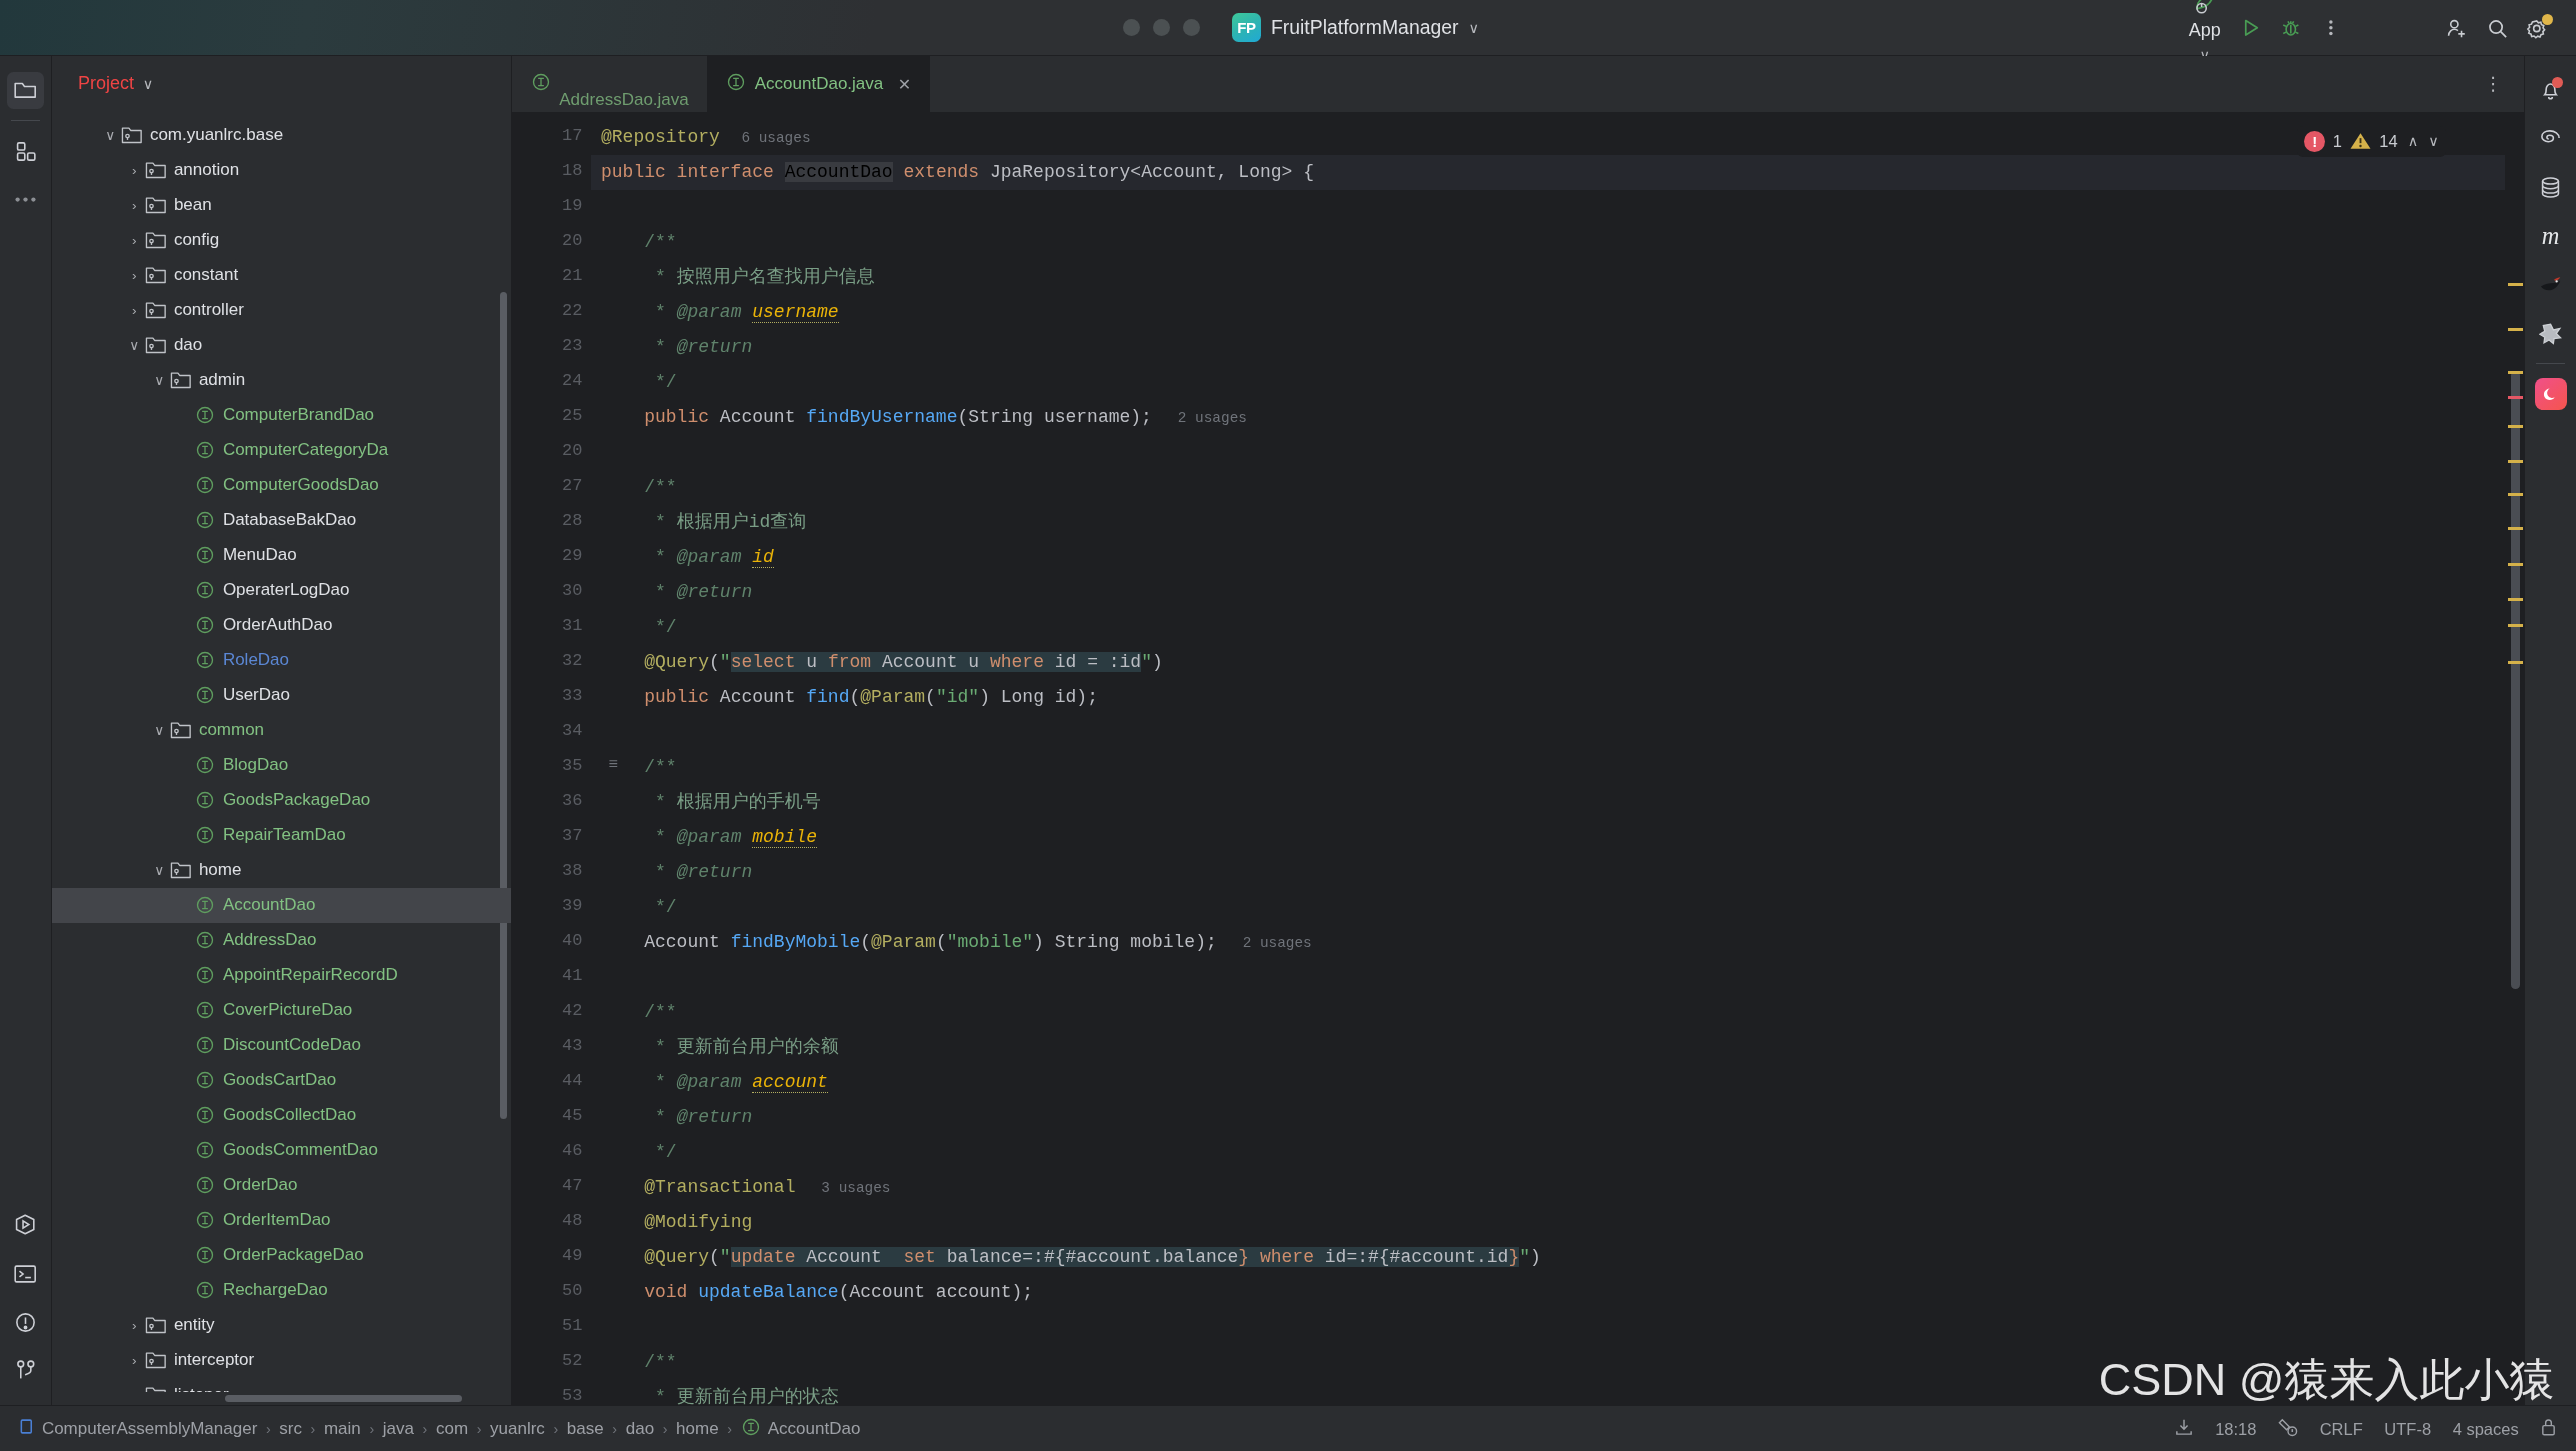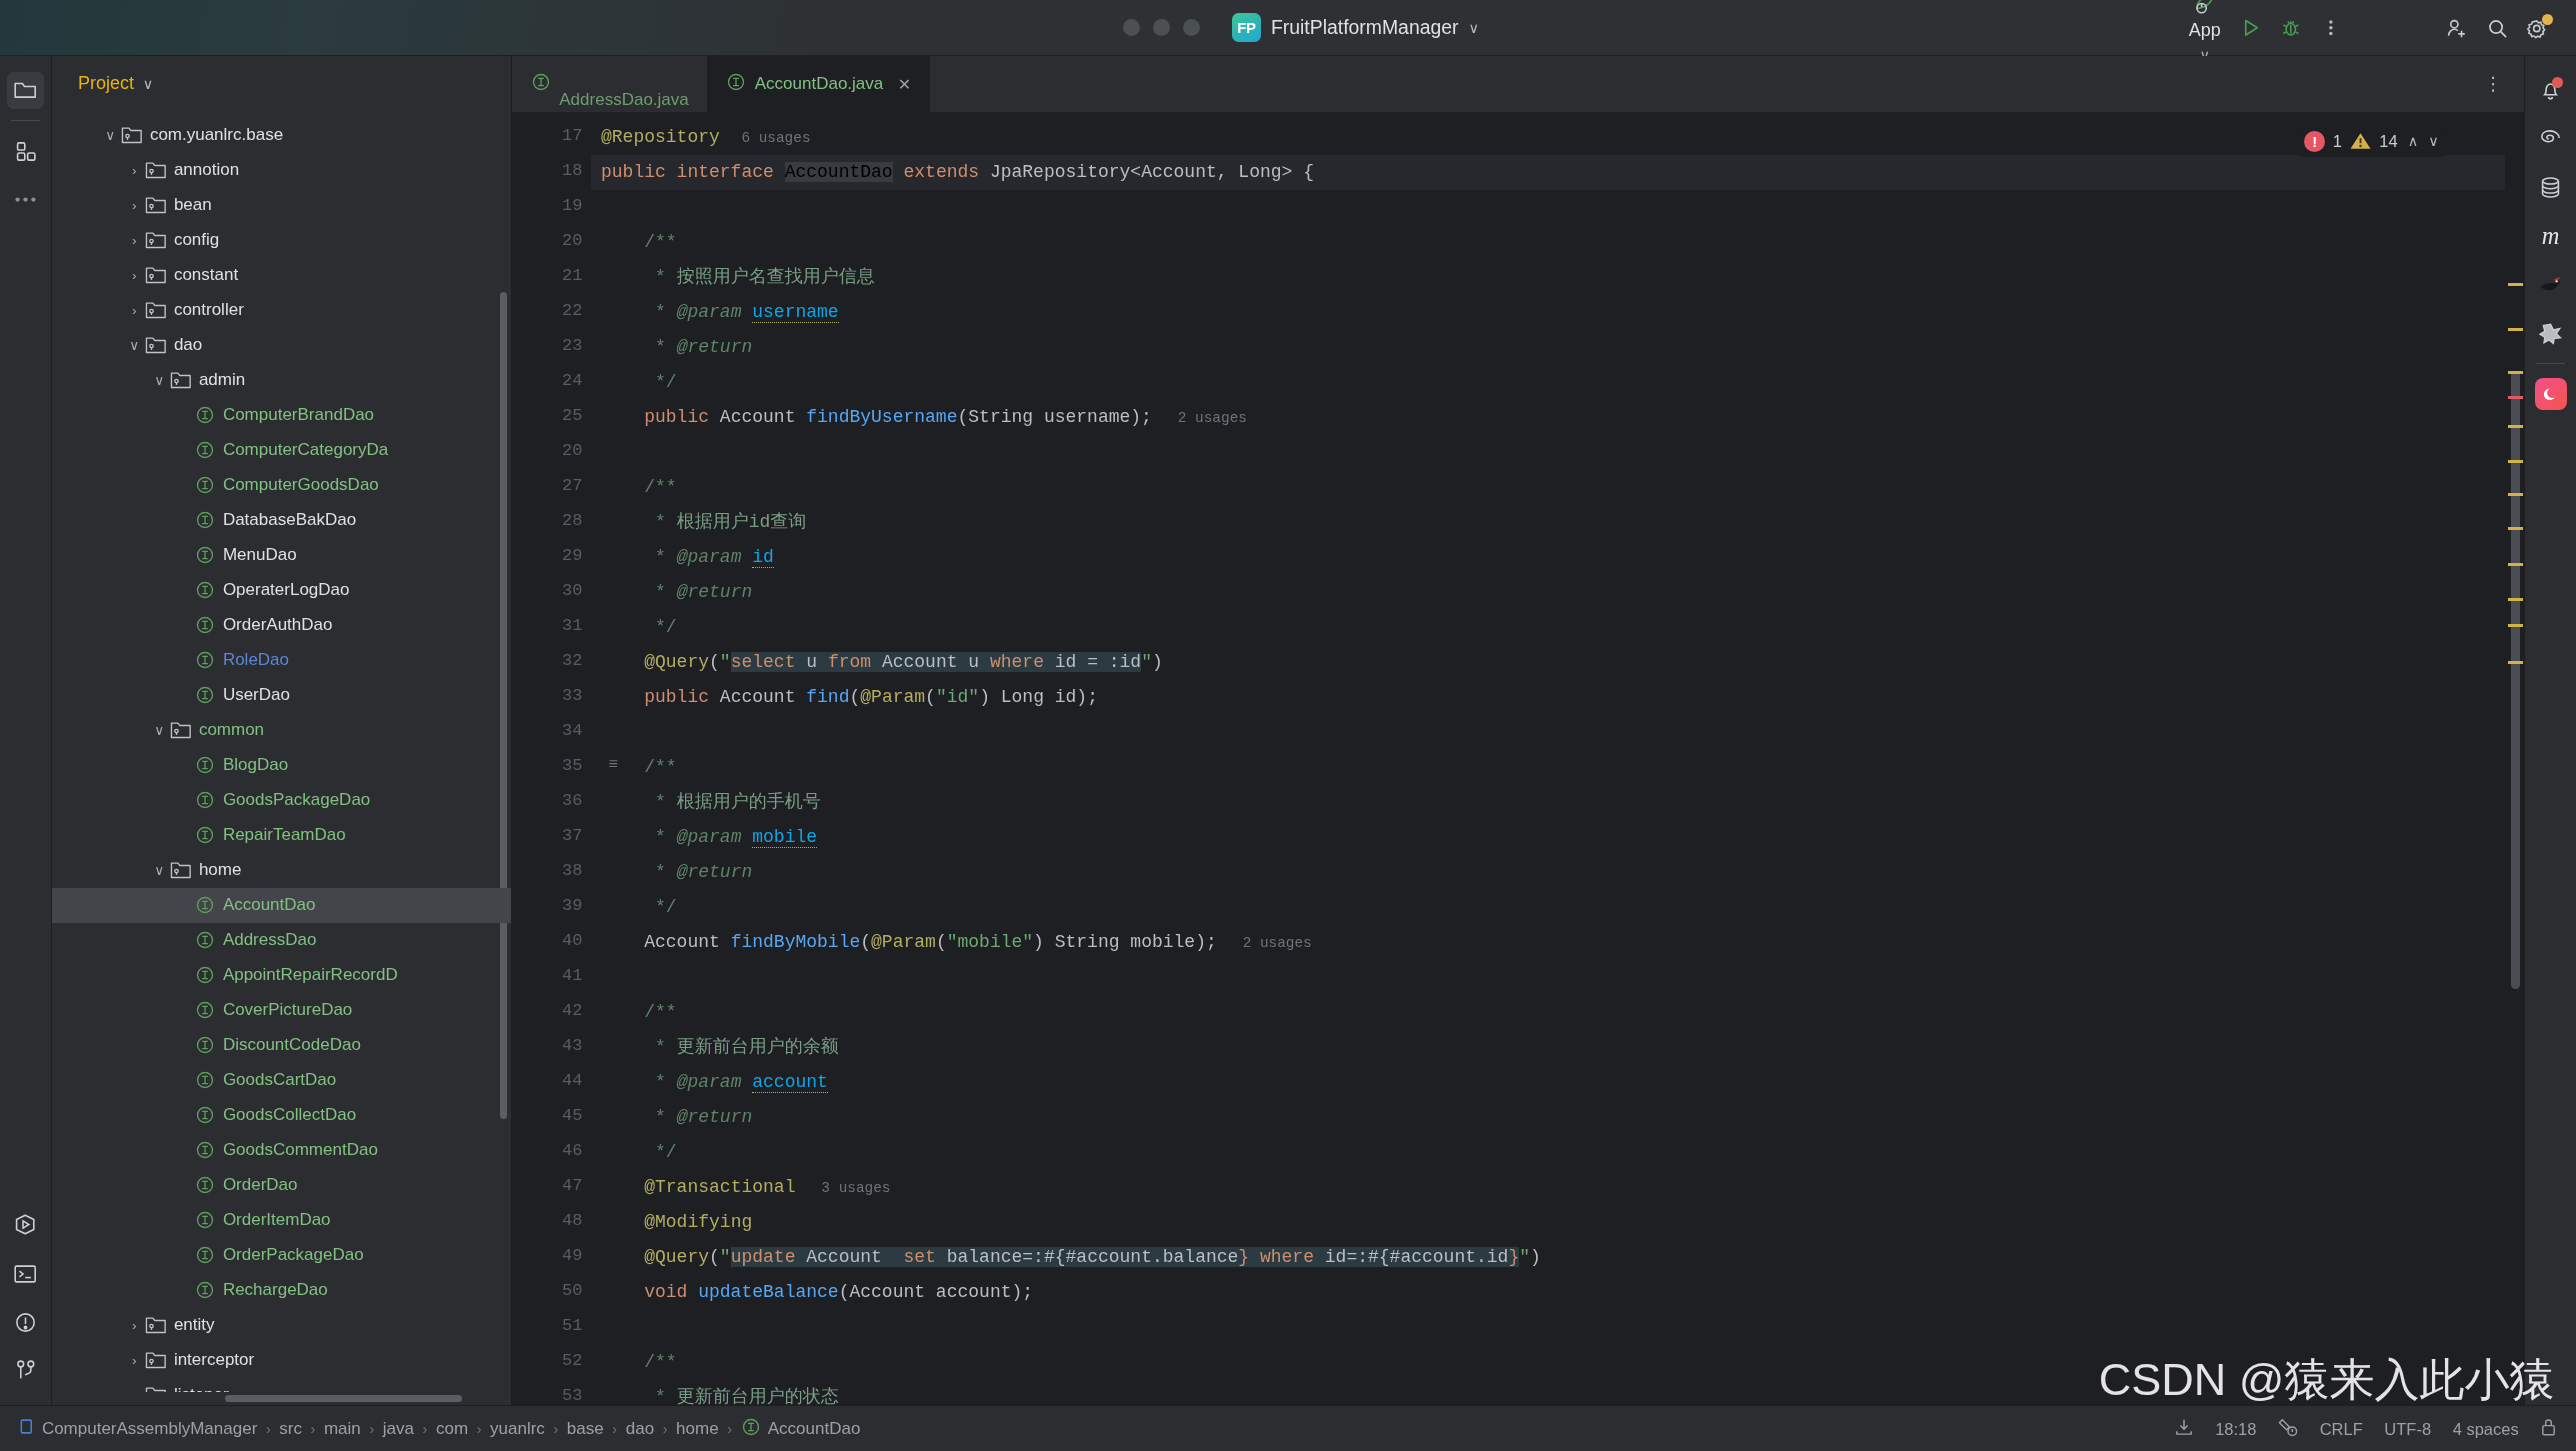--- a/index.html
+++ b/index.html
@@ -58,21 +58,21 @@
               border-radius:6.5px; color:#ced0d6; }
   .rail-ico.active { background:#393b40; }
   .rail-div { width:29px; height:0.7px; background:#45484d; margin:5.8px 0; }
   .rail-spacer { flex:1; }
 
   
   .proj-panel { width:460px; flex:0 0 460px; background:#2b2d30; display:flex; flex-direction:column;
                 border-right:0.7px solid #1e1f22; min-width:0; }
   .proj-head { height:56px; flex:0 0 56px; display:flex; align-items:center; padding-left:26px; gap:8.6px;
                border-bottom:0.7px solid #2b2d30; }
-  .proj-head-title { color:#eab308; font-size:18px; }
+  .proj-head-title { color:#ef4444; font-size:18px; }
   .tree { flex:1; overflow:hidden; position:relative; padding-top:5.8px; font-size:17px; }
   .trow { height:35px; display:flex; align-items:center; white-space:nowrap; position:relative; }
   .trow.sel { background:#43454a; }
   .twist { width:18.7px; color:#a9abb0; font-size:13.7px; display:inline-flex; justify-content:center;
            flex:0 0 18.7px; }
   .ticon { width:24.4px; flex:0 0 24.4px; display:flex; align-items:center; justify-content:center; margin-right:5.8px; }
   .tlabel { color:#dfe1e5; }
   .tlabel.greenlt { color:#82c182; }
   .tlabel.blue { color:#5b87d4; }
   .tree-scrollbar { position:absolute; right:4.3px; top:180px; width:7.2px; height:827px; background:#5a5d63;
@@ -113,21 +113,21 @@
 
   
   .kw   { color:#cf8e6d; }
   .anno { color:#b3ae60; }
   .str  { color:#6aab73; }
   .fn   { color:#56a8f5; }
   .txt  { color:#bcbec4; }
   .cmt  { color:#5f826b; }
   .cmtc { color:#7a9e86; }
   .cmtt { color:#5f826b; font-style:italic; }
-  .param{ color:#0ea5e9; border-bottom:1.4px dotted #b3ae60;}
+  .param{ color:#eab308; font-style:italic; border-bottom:1.4px dotted #b3ae60;}
   .usage{ color:#6f737a; font-size:14.4px; }
   .sqlbg{ background:#2b3b41; }
   .sqlkw{ color:#cf8e6d; }
   .sqlid{ color:#bcbec4; }
   .hlname { background:#393b40; }
 
   .code-scroll { position:absolute; right:0; top:0; width:18.7px; height:100%; background:#1e1f22; }
   .cs-thumb { position:absolute; right:4.3px; top:259px; width:8.6px; height:618px; background:#4a4d53; border-radius:4.3px; }
   .mark { position:absolute; right:1.4px; width:14.4px; height:2.9px; }
 

